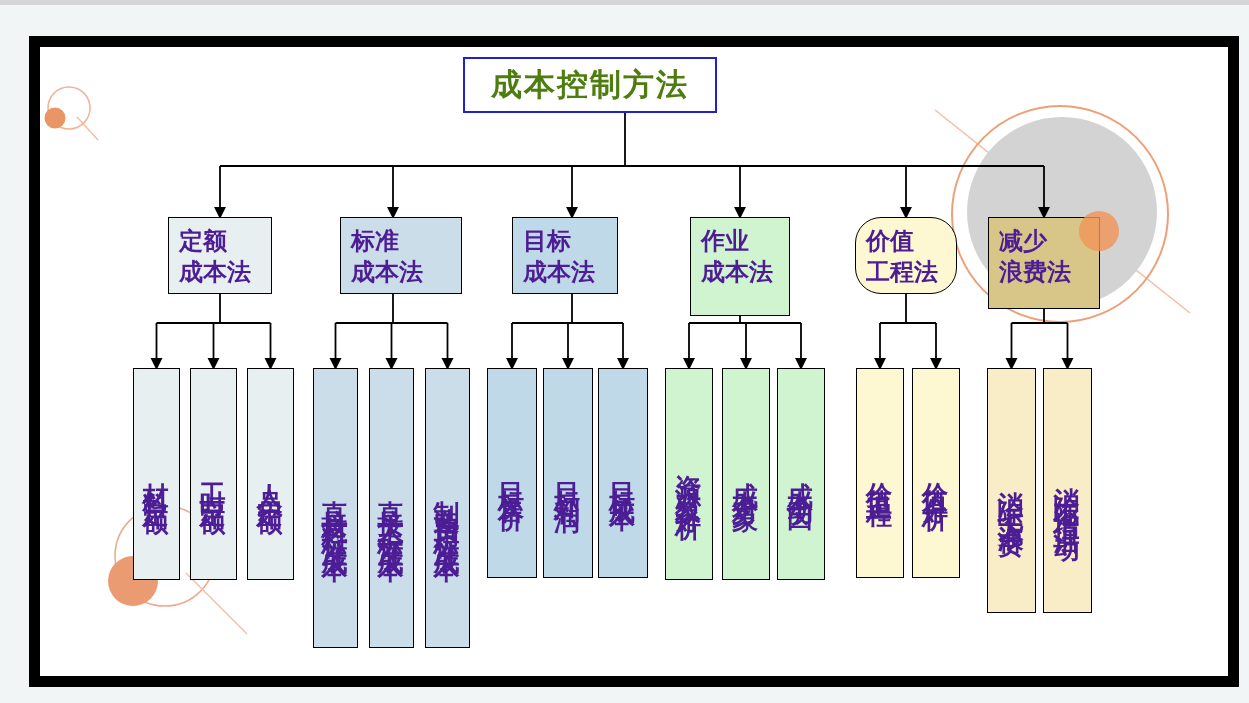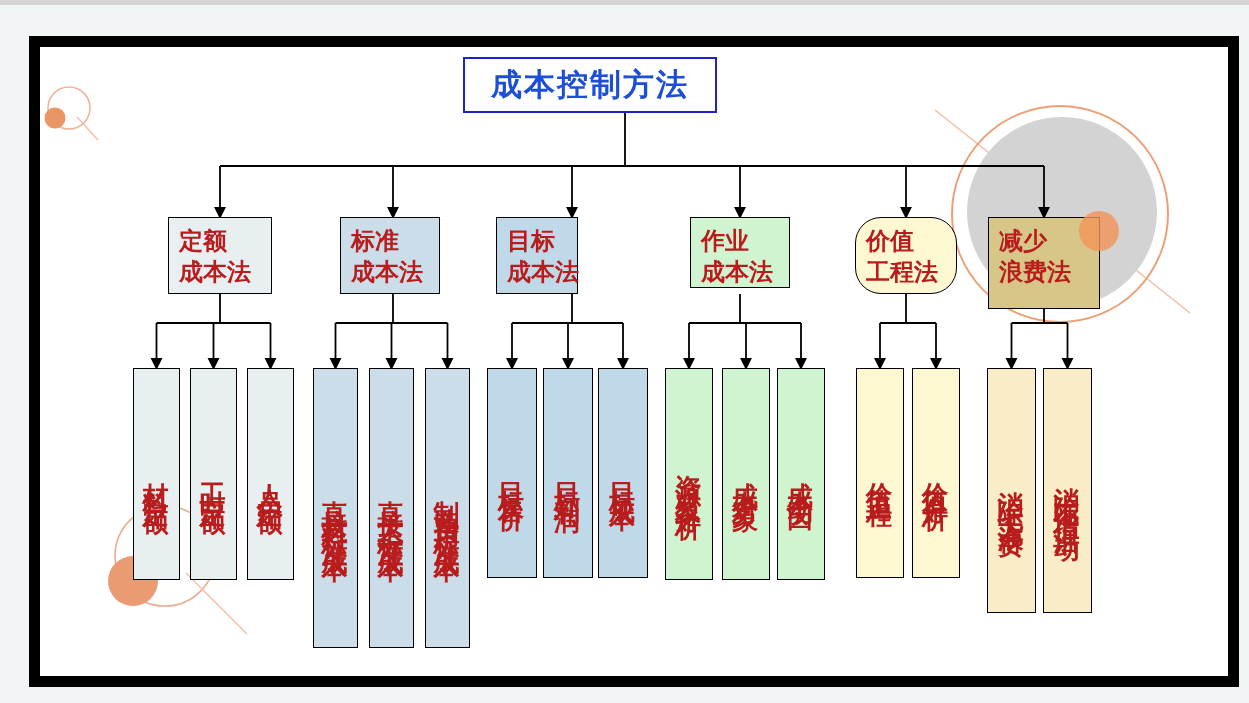--- a/index.html
+++ b/index.html
@@ -14,21 +14,21 @@
   }
   .slide-frame{
     position:absolute;left:29px;top:36px;width:1210px;height:651px;
     box-sizing:border-box;border:11px solid #000;background:#ffffff;
   }
   .decor-svg{
     position:absolute;left:0;top:0;width:1249px;height:703px;z-index:1;
   }
   .box{
     position:absolute;box-sizing:border-box;border:1.5px solid #000;z-index:2;
-    color:#b91c1c;
+    color:#4c1d95;
   }
   .title-box{
     position:absolute;left:463px;top:57px;width:254px;height:56px;
     box-sizing:border-box;border:2px solid #2121cc;background:#ffffff;
     display:flex;align-items:center;justify-content:center;
     font-size:31px;font-weight:bold;z-index:2;letter-spacing:2px;
   }
   .branch-box{
     padding:7px 6px 0 10px;
     font-size:24px;font-weight:bold;line-height:31px;white-space:nowrap;
@@ -132,35 +132,35 @@
 
     <line x1="1044" y1="294" x2="1044" y2="324"></line>
     <line x1="1011.5" y1="323" x2="1067.5" y2="323"></line>
     <line x1="1011.5" y1="323" x2="1011.5" y2="360"></line>
       <polygon points="1007,359 1016,359 1011.5,368"></polygon>
     <line x1="1067.5" y1="323" x2="1067.5" y2="360"></line>
       <polygon points="1063,359 1072,359 1067.5,368"></polygon>
   </g>
 </svg>
 
-<div class="title-box" style="color: #1d4ed8; border-color: rgb(33, 33, 204);">成本控制方法</div>
+<div class="title-box" style="color: #4d7c0f; border-color: rgb(33, 33, 204);">成本控制方法</div>
 
 <div class="box branch-box" style="left: 168px; top: 217px; width: 104px; height: 77px; background-color: rgb(232, 239, 240);">
   <div>定额</div>
   <div>成本法</div>
 </div>
-<div class="box branch-box" style="left: 340px; top: 217px; width: 100px; height: 77px; background-color: rgb(203, 221, 233);">
+<div class="box branch-box" style="left: 340px; top: 217px; width: 122px; height: 77px; background-color: rgb(203, 221, 233);">
   <div>标准</div>
   <div>成本法</div>
 </div>
-<div class="box branch-box" style="left: 496px; top: 217px; width: 82px; height: 77px; background-color: rgb(192, 217, 232);">
+<div class="box branch-box" style="left: 512px; top: 217px; width: 106px; height: 77px; background-color: rgb(192, 217, 232);">
   <div>目标</div>
   <div>成本法</div>
 </div>
-<div class="box branch-box" style="left: 690px; top: 217px; width: 100px; height: 71px; background-color: rgb(209, 244, 208);">
+<div class="box branch-box" style="left: 690px; top: 217px; width: 100px; height: 99px; background-color: rgb(209, 244, 208);">
   <div>作业</div>
   <div>成本法</div>
 </div>
 <div class="box branch-box" style="left: 855px; top: 217px; width: 102px; height: 77px; background-color: rgb(253, 248, 210); border-radius: 26px;">
   <div>价值</div>
   <div>工程法</div>
 </div>
 <div class="box branch-box" style="left: 988px; top: 217px; width: 112px; height: 92px; background-color: rgb(216, 198, 137);">
   <div>减少</div>
   <div>浪费法</div>

